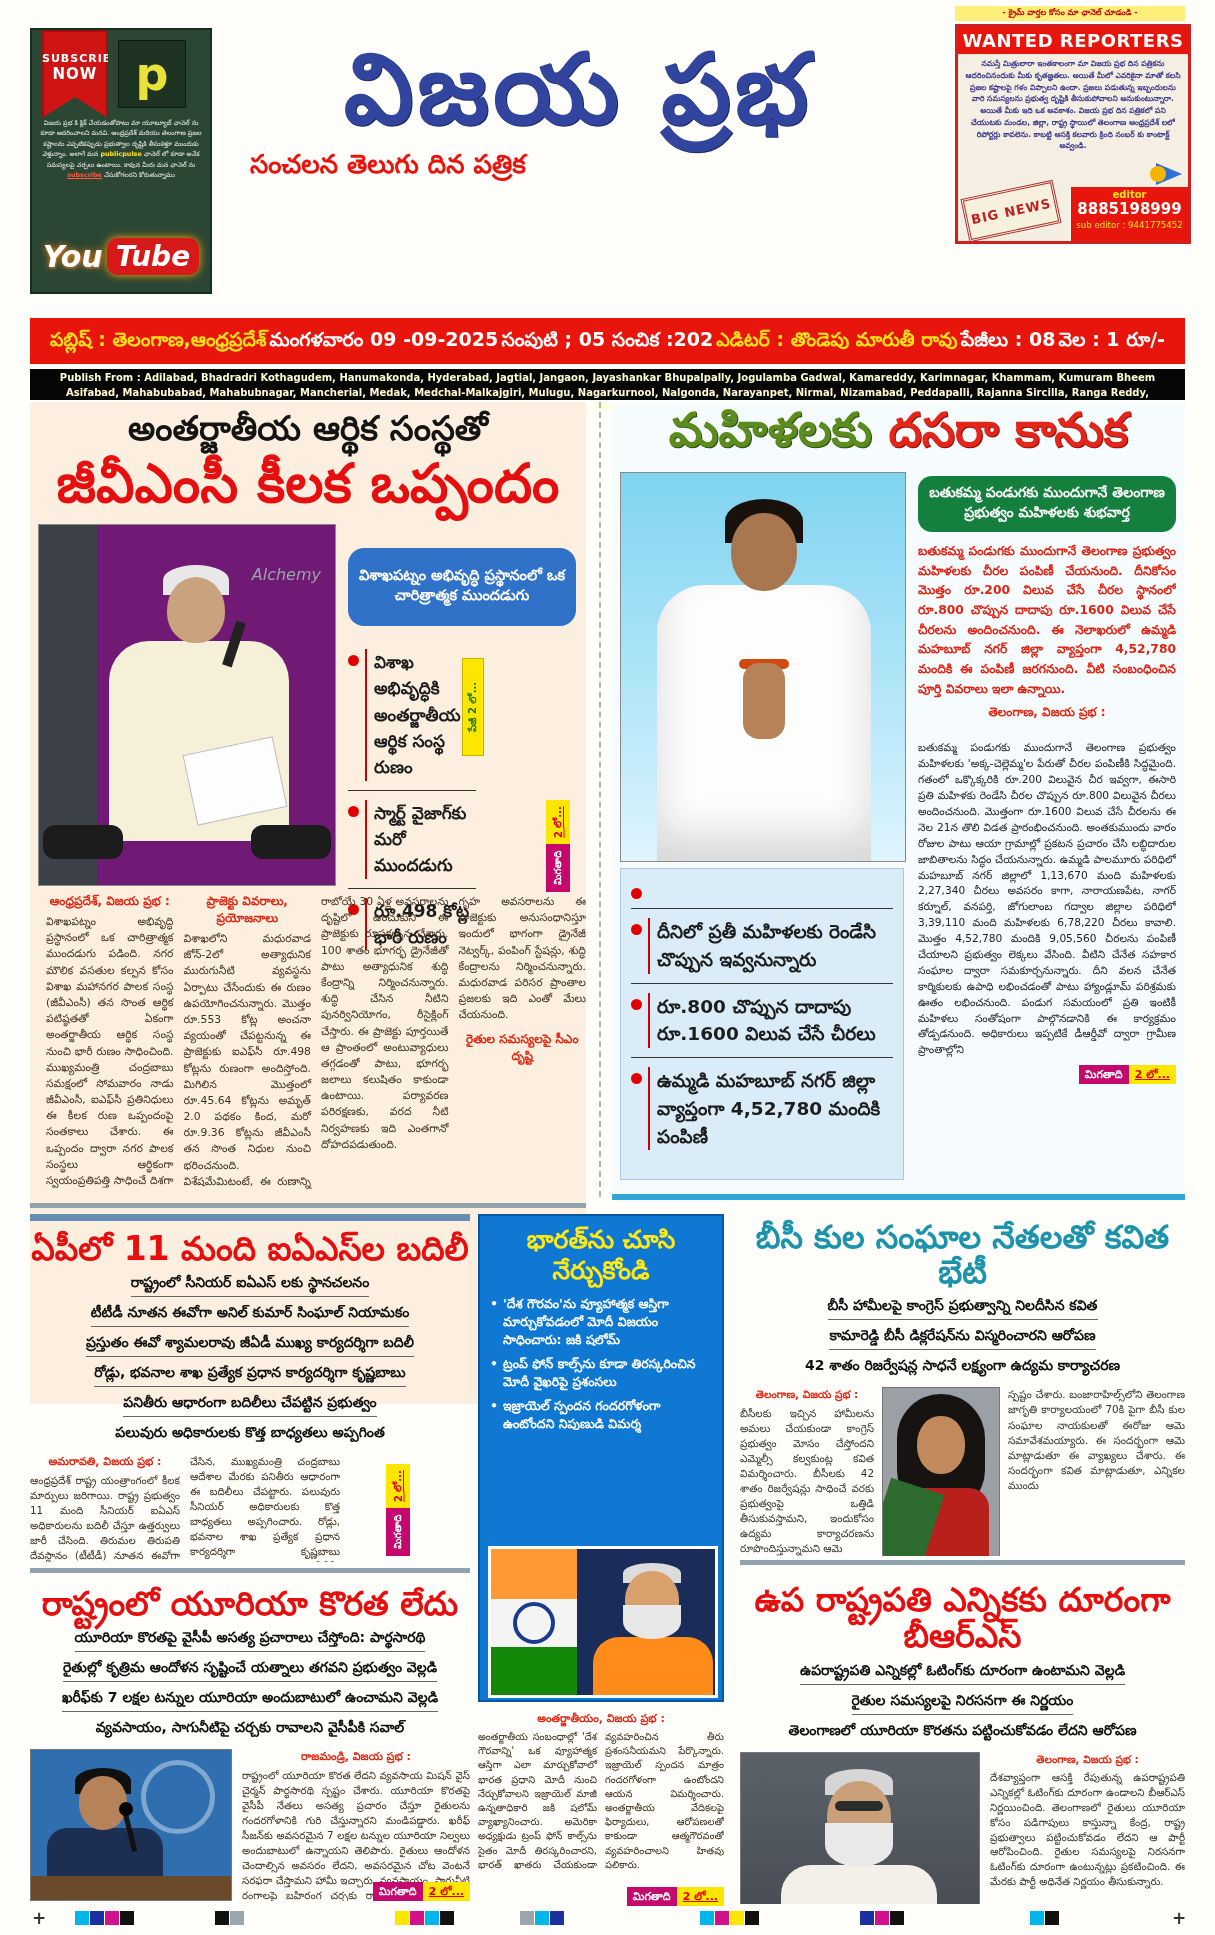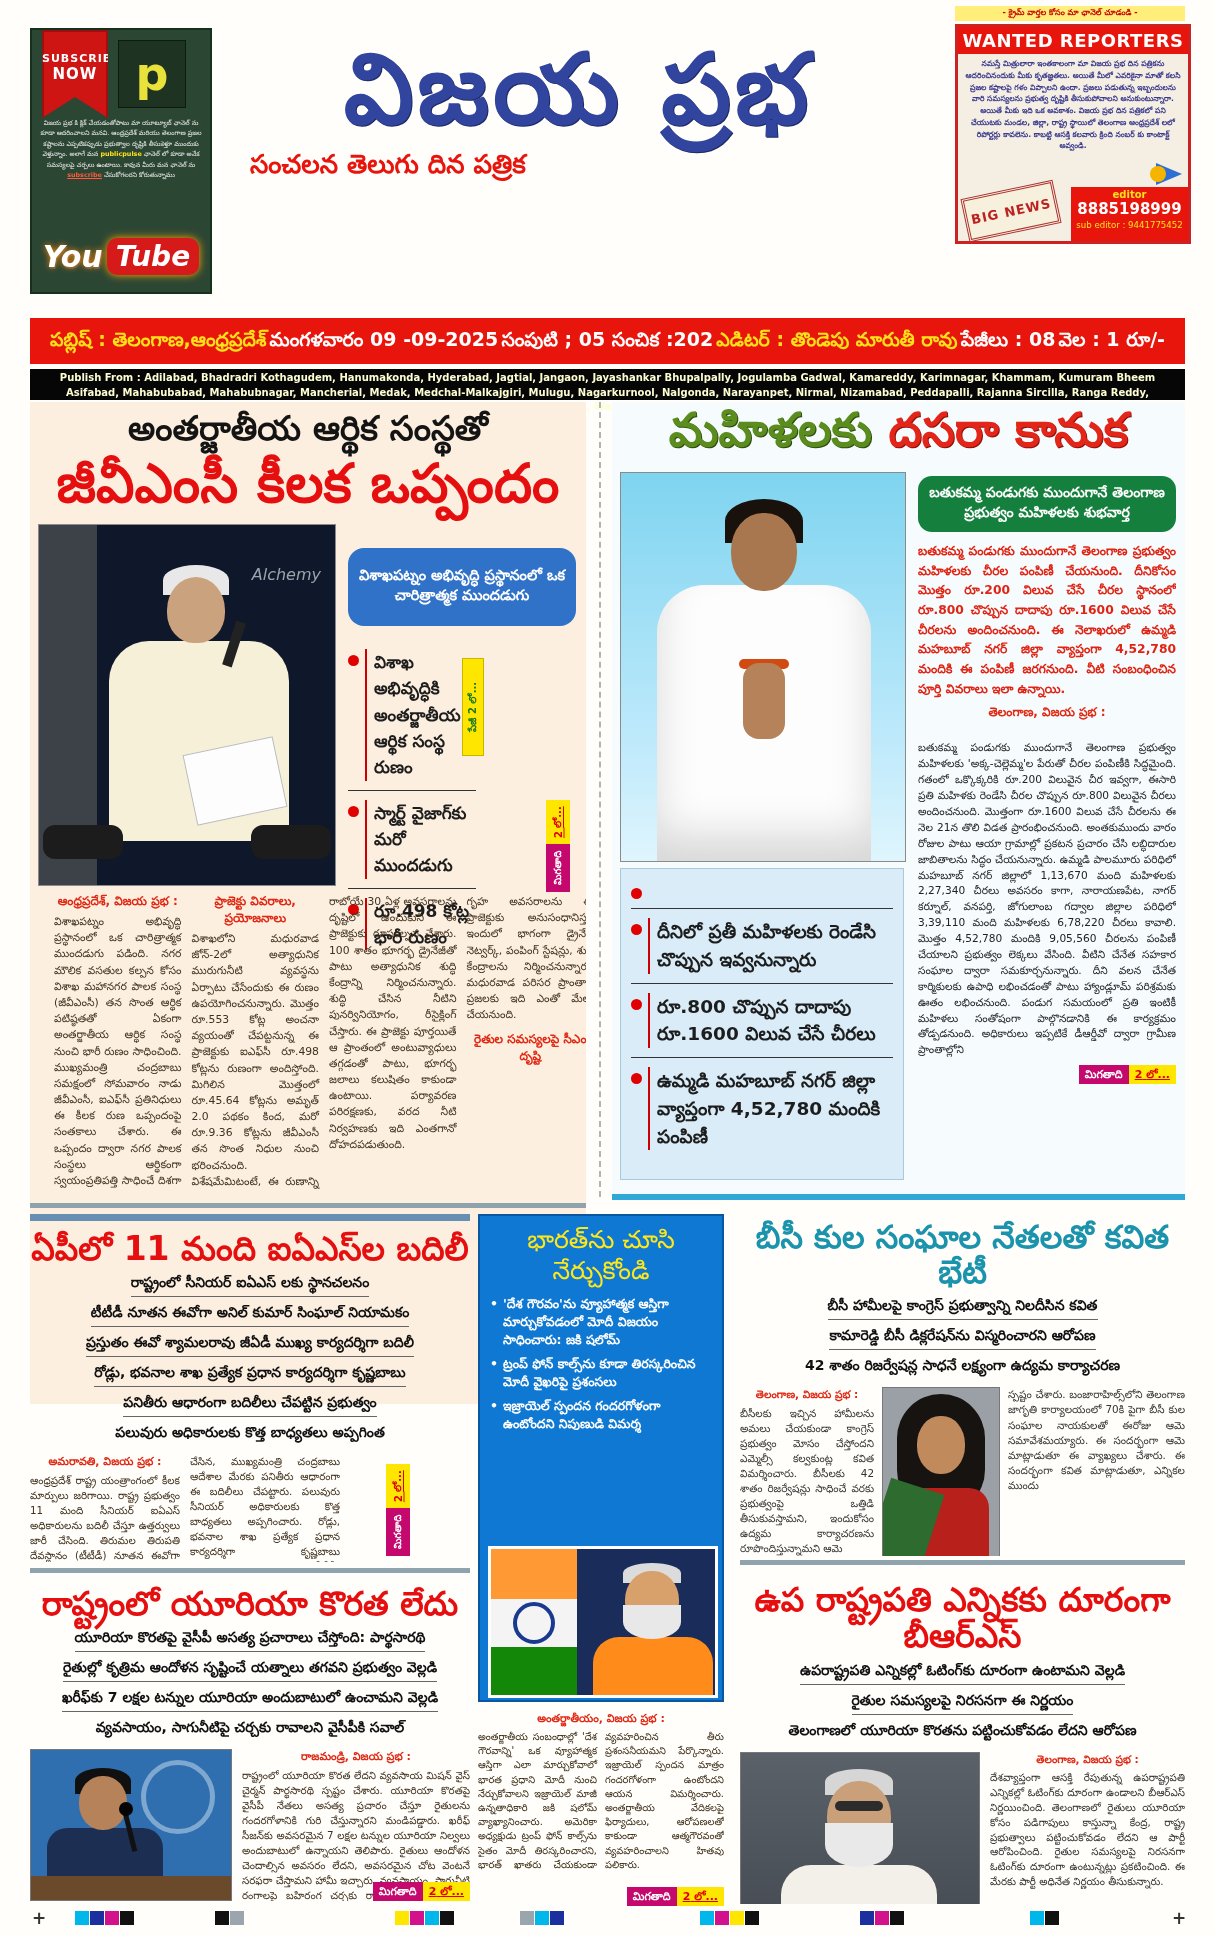--- a/index.html
+++ b/index.html
@@ -57,25 +57,25 @@
   .sidetag{position:absolute;background:#ffe600;color:#1c7a1c;writing-mode:vertical-rl;transform:rotate(180deg);display:flex;align-items:center;justify-content:center;font-size:10px;font-weight:800;border:1px solid #c9b400;}
   
   .blt{display:flex;align-items:flex-start;padding:9px 0;}
   .blt .dot{width:11px;height:11px;border-radius:50%;background:#e00000;margin:6px 6px 0 0;flex:0 0 11px;}
   .blt .bt{border-left:2px solid #cc0000;padding-left:7px;font-weight:800;color:#1d1d1d;}
   .bsep{border-bottom:1.4px solid #333;}
   
   .gvmc{left:30px;top:402px;width:556px;height:1002px;background:#fcefe0;overflow:hidden;}
   .g-kick{margin-top:6px;text-align:center;font-size:34px;font-weight:800;color:#141414;}
   .g-head{text-align:center;font-size:54px;font-weight:900;color:#e60f0f;line-height:1.05;}
-  .g-photo{position:absolute;left:8px;top:122px;width:296px;height:360px;border:1px solid #8a8a8a;background:#0f172a;overflow:hidden;text-align:center;}
+  .g-photo{position:absolute;left:8px;top:122px;width:296px;height:360px;border:1px solid #8a8a8a;background:#701a75;overflow:hidden;text-align:center;}
   .g-bluebox{position:absolute;left:318px;top:146px;width:228px;height:78px;background:#2f72c8;border-radius:16px;color:#fff;font-size:14.5px;font-weight:700;display:flex;align-items:center;justify-content:center;text-align:center;padding:4px 10px;box-sizing:border-box;}
   .g-bullets{position:absolute;left:318px;top:238px;width:128px;}
   .g-bullets .bt{font-size:17px;line-height:1.55;}
-  .g-body{position:absolute;left:24px;top:492px;width:540px;height:296px;display:flex;gap:10px;overflow:hidden;}
+  .g-body{position:absolute;left:16px;top:492px;width:540px;height:296px;display:flex;gap:10px;overflow:hidden;}
   .g-body .col{flex:1;}
   .colhead{color:#e02813;font-weight:800;text-align:center;font-size:12px;margin-bottom:3px;}
   .endnote{color:#e02813;font-weight:800;text-align:center;font-size:12px;margin-top:8px;}
   .divider{left:599px;top:402px;height:795px;width:0;border-left:2px dashed #b3b3b3;}
   
   .mahila{left:612px;top:402px;width:573px;height:792px;background:#f6fbfd;border-bottom:6px solid #2fa8d8;overflow:hidden;box-sizing:content-box;}
   .m-head{margin-top:2px;text-align:center;font-size:47px;font-weight:900;line-height:1.1;}
   .m-h1{color:#5a8d1e;text-shadow:1px 1px 0 #2e4b0d;}
   .m-h2{color:#e4261a;text-shadow:1px 1px 0 #8f0f08;}
   .m-photo{position:absolute;left:8px;top:70px;width:284px;height:388px;border:1px solid #8a8a8a;background:#8fd9f2;overflow:hidden;}
@@ -93,21 +93,21 @@
   .s-head{margin-top:10px;text-align:center;font-size:33px;font-weight:900;color:#e60f0f;line-height:1.1;}
   .ias-body{position:relative;margin-top:8px;display:flex;gap:10px;height:118px;}
   .ias-body .col{width:150px;font-size:10.3px;line-height:1.45;color:#40301d;text-align:justify;overflow:hidden;}
   
   .urea{left:30px;top:1576px;width:440px;height:328px;overflow:hidden;}
   .urea-row{display:flex;gap:10px;margin-top:8px;height:152px;}
   .u-photo{width:200px;height:150px;border:1px solid #777;background:#2f6fb0;position:relative;overflow:hidden;flex:0 0 200px;}
   .u-col{flex:1;font-size:10.3px;line-height:1.45;color:#40301d;text-align:justify;position:relative;overflow:hidden;}
   
   .modibox{left:478px;top:1214px;width:246px;height:488px;background:#0e78d2;border:2px solid #0857a0;box-sizing:border-box;overflow:hidden;}
-  .mo-title{color:#ffe81a;font-size:25px;font-weight:400;text-align:center;line-height:1.25;padding-top:8px;}
+  .mo-title{color:#ffe81a;font-size:25px;font-weight:700;text-align:center;line-height:1.25;padding-top:8px;}
   .mo-bullets{padding:8px 10px 0;color:#fff;font-size:12.5px;font-weight:700;line-height:1.45;}
   .mo-b{display:flex;margin-bottom:6px;}
   .mo-b .d{margin-right:5px;}
   .mo-photo{position:absolute;left:8px;top:330px;width:224px;height:146px;border:3px solid #fff;background:#1a2c5a;overflow:hidden;}
   .modibody{left:478px;top:1712px;width:246px;height:194px;overflow:hidden;}
   .mo-text{margin-top:2px;font-size:9.8px;line-height:1.45;color:#3a2a14;text-align:justify;column-count:2;column-gap:8px;height:152px;overflow:hidden;}
   .mo-more{text-align:right;margin-top:3px;}
   
   .kav{left:740px;top:1214px;width:445px;height:342px;overflow:hidden;}
   .k-head{text-align:center;font-size:32px;font-weight:900;color:#1b93ad;line-height:1.1;margin-top:6px;}

